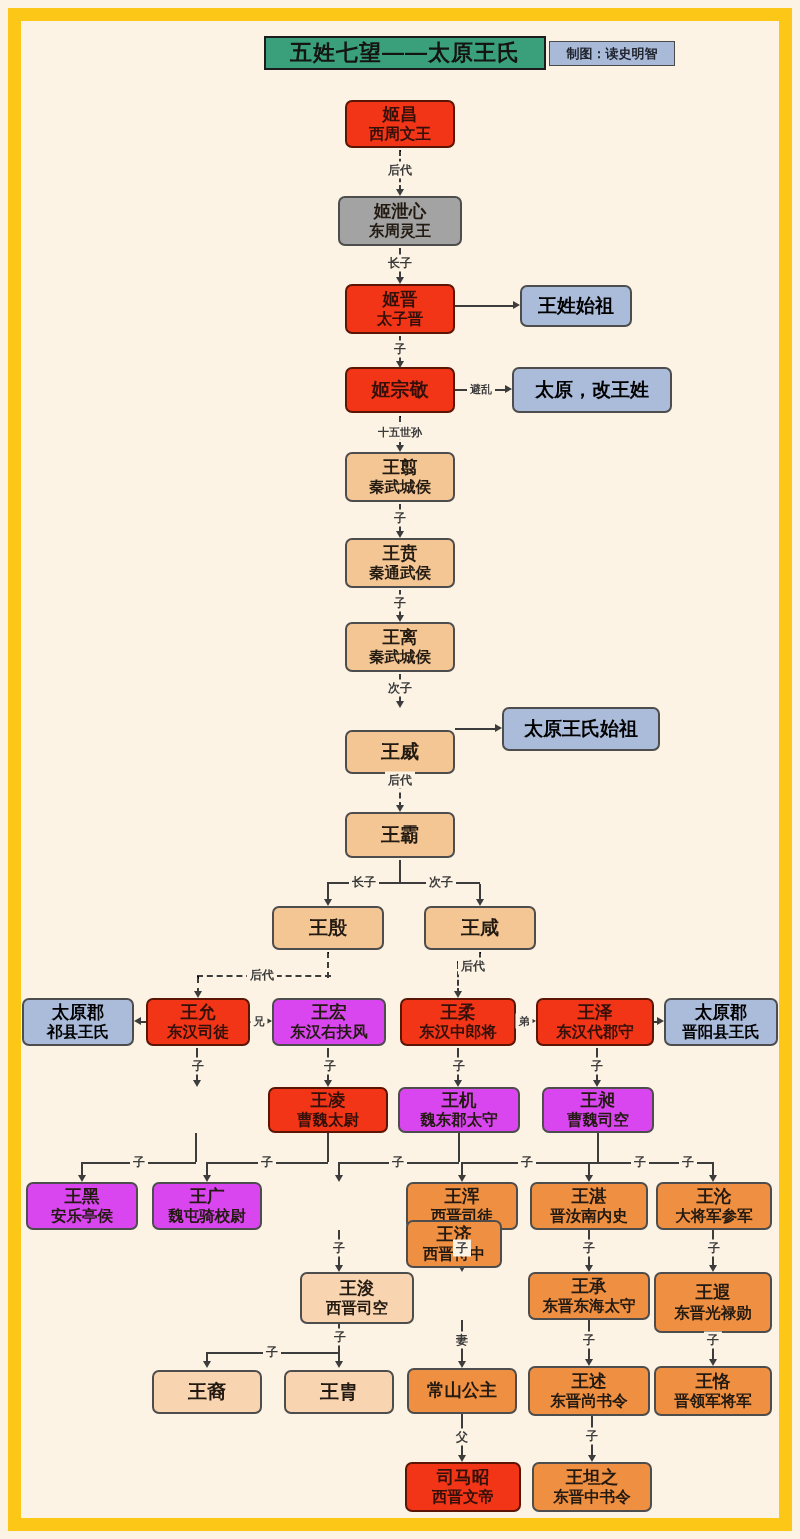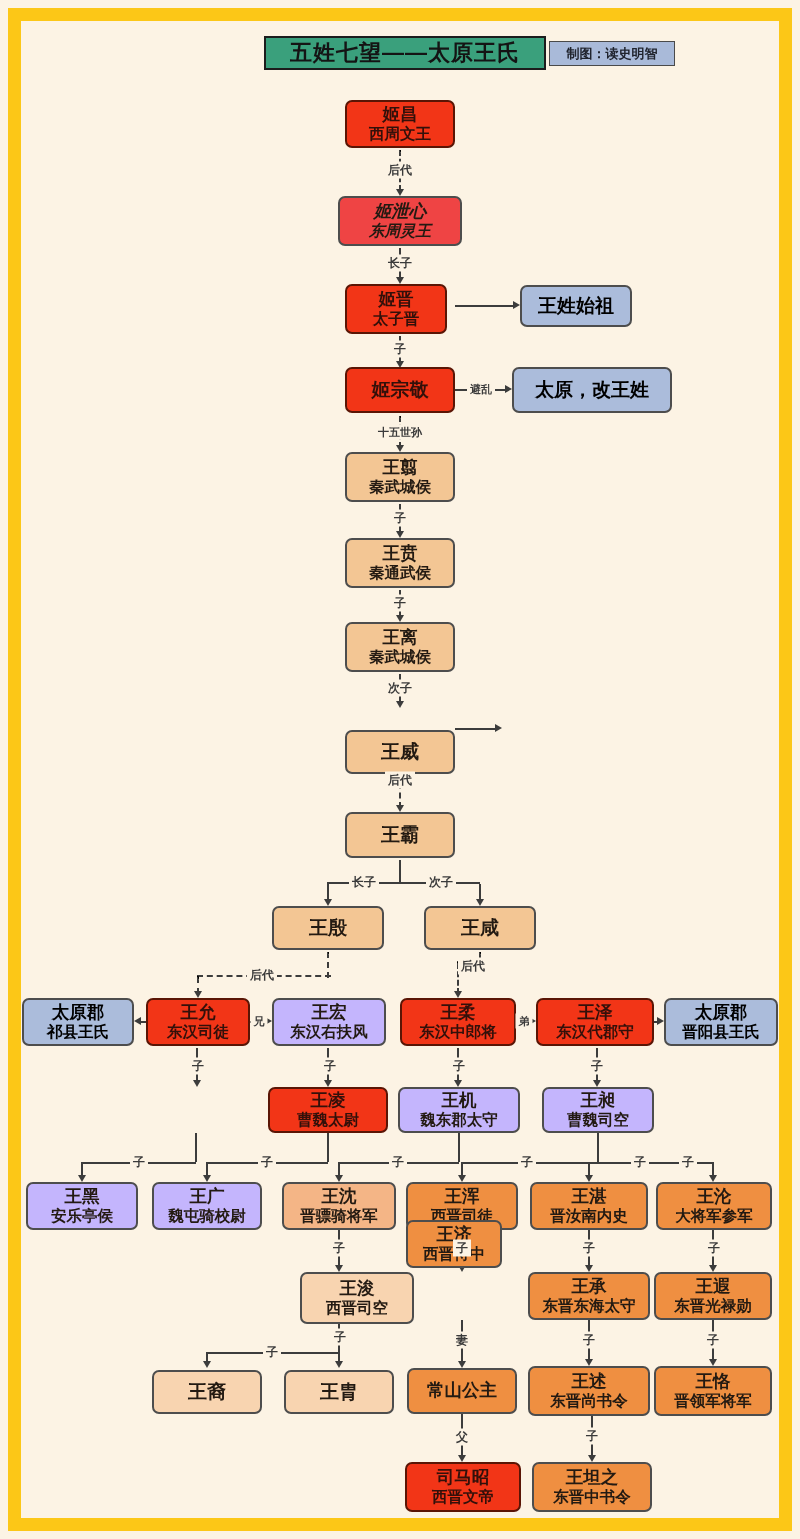--- a/index.html
+++ b/index.html
@@ -13,23 +13,23 @@
              border:1px solid #4a4a4a;display:flex;align-items:center;justify-content:center;
              font-size:13px;font-weight:bold;color:#20242e;z-index:2;box-sizing:border-box;}
   .node{position:absolute;box-sizing:border-box;border:2px solid #4d4d4d;border-radius:7px;
         display:flex;flex-direction:column;align-items:center;justify-content:center;text-align:center;
         font-weight:bold;color:#231a12;line-height:1.22;padding:2px 3px;z-index:2;}
   .node .l1{font-size:17.5px;white-space:nowrap;}
   .node .l2{font-size:15.5px;white-space:nowrap;}
   .node .big{font-size:19px;}
   .red{background:#f23517;border-color:#5a1505;color:#33100a;}
   .tan{background:#f3c694;}
-  .tanlight{background:#ef4444;font-style:italic;}
+  .tanlight{background:#a3a3a3;}
   .blue{background:#abbcdb;color:#000000;}
-  .gray{background:#c4b5fd;}
+  .gray{background:#d946ef;}
   .orange{background:#ef8f41;}
   .orangemid{background:#f4b586;}
   .peach{background:#f8d4b0;}
   .vl{position:absolute;width:0;border-left:2px solid #3c3c3c;z-index:1;}
   .hl{position:absolute;height:0;border-top:2px solid #3c3c3c;z-index:1;}
   .d{border-left-style:dashed;border-top-style:dashed;}
   .ad{position:absolute;width:0;height:0;border-left:4px solid transparent;border-right:4px solid transparent;border-top:7px solid #3c3c3c;z-index:1;}
   .ar{position:absolute;width:0;height:0;border-top:4px solid transparent;border-bottom:4px solid transparent;border-left:7px solid #3c3c3c;z-index:1;}
   .al{position:absolute;width:0;height:0;border-top:4px solid transparent;border-bottom:4px solid transparent;border-right:7px solid #3c3c3c;z-index:1;}
   .elbl{position:absolute;transform:translate(-50%,-50%);background:#fcf3e4;padding:0 3px;
@@ -46,21 +46,21 @@
   <div class="creditbox">制图：读史明智</div>
 
   <div class="node red" style="left:345px;top:100px;width:110px;height:48px">
     <div class="l1">姬昌</div>
     <div class="l2">西周文王</div>
   </div>
   <div class="node tanlight" style="left:338px;top:196px;width:124px;height:50px">
     <div class="l1">姬泄心</div>
     <div class="l2">东周灵王</div>
   </div>
-  <div class="node red" style="left:345px;top:284px;width:102px;height:50px">
+  <div class="node red" style="left:345px;top:284px;width:110px;height:50px">
     <div class="l1">姬晋</div>
     <div class="l2">太子晋</div>
   </div>
   <div class="node blue" style="left:520px;top:285px;width:112px;height:42px">
     <div class="l1 big">王姓始祖</div>
   </div>
   <div class="node red" style="left:345px;top:367px;width:110px;height:46px">
     <div class="l1 big">姬宗敬</div>
   </div>
   <div class="node blue" style="left:512px;top:367px;width:160px;height:46px">
@@ -74,20 +74,23 @@
     <div class="l1">王贲</div>
     <div class="l2">秦通武侯</div>
   </div>
   <div class="node tan" style="left:345px;top:622px;width:110px;height:50px">
     <div class="l1">王离</div>
     <div class="l2">秦武城侯</div>
   </div>
   <div class="node tan" style="left:345px;top:730px;width:110px;height:44px">
     <div class="l1 big">王威</div>
   </div>
+  <div class="node blue" style="left:502px;top:707px;width:158px;height:44px">
+    <div class="l1 big">太原王氏始祖</div>
+  </div>
   <div class="node tan" style="left:345px;top:812px;width:110px;height:46px">
     <div class="l1 big">王霸</div>
   </div>
   <div class="node tan" style="left:272px;top:906px;width:112px;height:44px">
     <div class="l1 big">王殷</div>
   </div>
   <div class="node tan" style="left:424px;top:906px;width:112px;height:44px">
     <div class="l1 big">王咸</div>
   </div>
   <div class="node blue" style="left:22px;top:998px;width:112px;height:48px">
@@ -127,24 +130,20 @@
     <div class="l2">曹魏司空</div>
   </div>
   <div class="node gray" style="left:26px;top:1182px;width:112px;height:48px">
     <div class="l1">王黑</div>
     <div class="l2">安乐亭侯</div>
   </div>
   <div class="node gray" style="left:152px;top:1182px;width:110px;height:48px">
     <div class="l1">王广</div>
     <div class="l2">魏屯骑校尉</div>
   </div>
-  <div class="node orangemid" style="left:282px;top:1182px;width:114px;height:48px">
-    <div class="l1">王沈</div>
-    <div class="l2">晋骠骑将军</div>
-  </div>
   <div class="node orange" style="left:406px;top:1182px;width:112px;height:48px">
     <div class="l1">王浑</div>
     <div class="l2">西晋司徒</div>
   </div>
   <div class="node orange" style="left:530px;top:1182px;width:118px;height:48px">
     <div class="l1">王湛</div>
     <div class="l2">晋汝南内史</div>
   </div>
   <div class="node orange" style="left:656px;top:1182px;width:116px;height:48px">
     <div class="l1">王沦</div>
@@ -155,21 +154,21 @@
     <div class="l2">西晋司空</div>
   </div>
   <div class="node orange" style="left:406px;top:1220px;width:96px;height:48px">
     <div class="l1">王济</div>
     <div class="l2">西晋侍中</div>
   </div>
   <div class="node orange" style="left:528px;top:1272px;width:122px;height:48px">
     <div class="l1">王承</div>
     <div class="l2">东晋东海太守</div>
   </div>
-  <div class="node orange" style="left:654px;top:1272px;width:118px;height:48px">
+  <div class="node orange" style="left:654px;top:1272px;width:118px;height:61px">
     <div class="l1">王遐</div>
     <div class="l2">东晋光禄勋</div>
   </div>
   <div class="node peach" style="left:152px;top:1370px;width:110px;height:44px">
     <div class="l1 big">王裔</div>
   </div>
   <div class="node peach" style="left:284px;top:1370px;width:110px;height:44px">
     <div class="l1 big">王胄</div>
   </div>
   <div class="node orange" style="left:407px;top:1368px;width:110px;height:46px">

